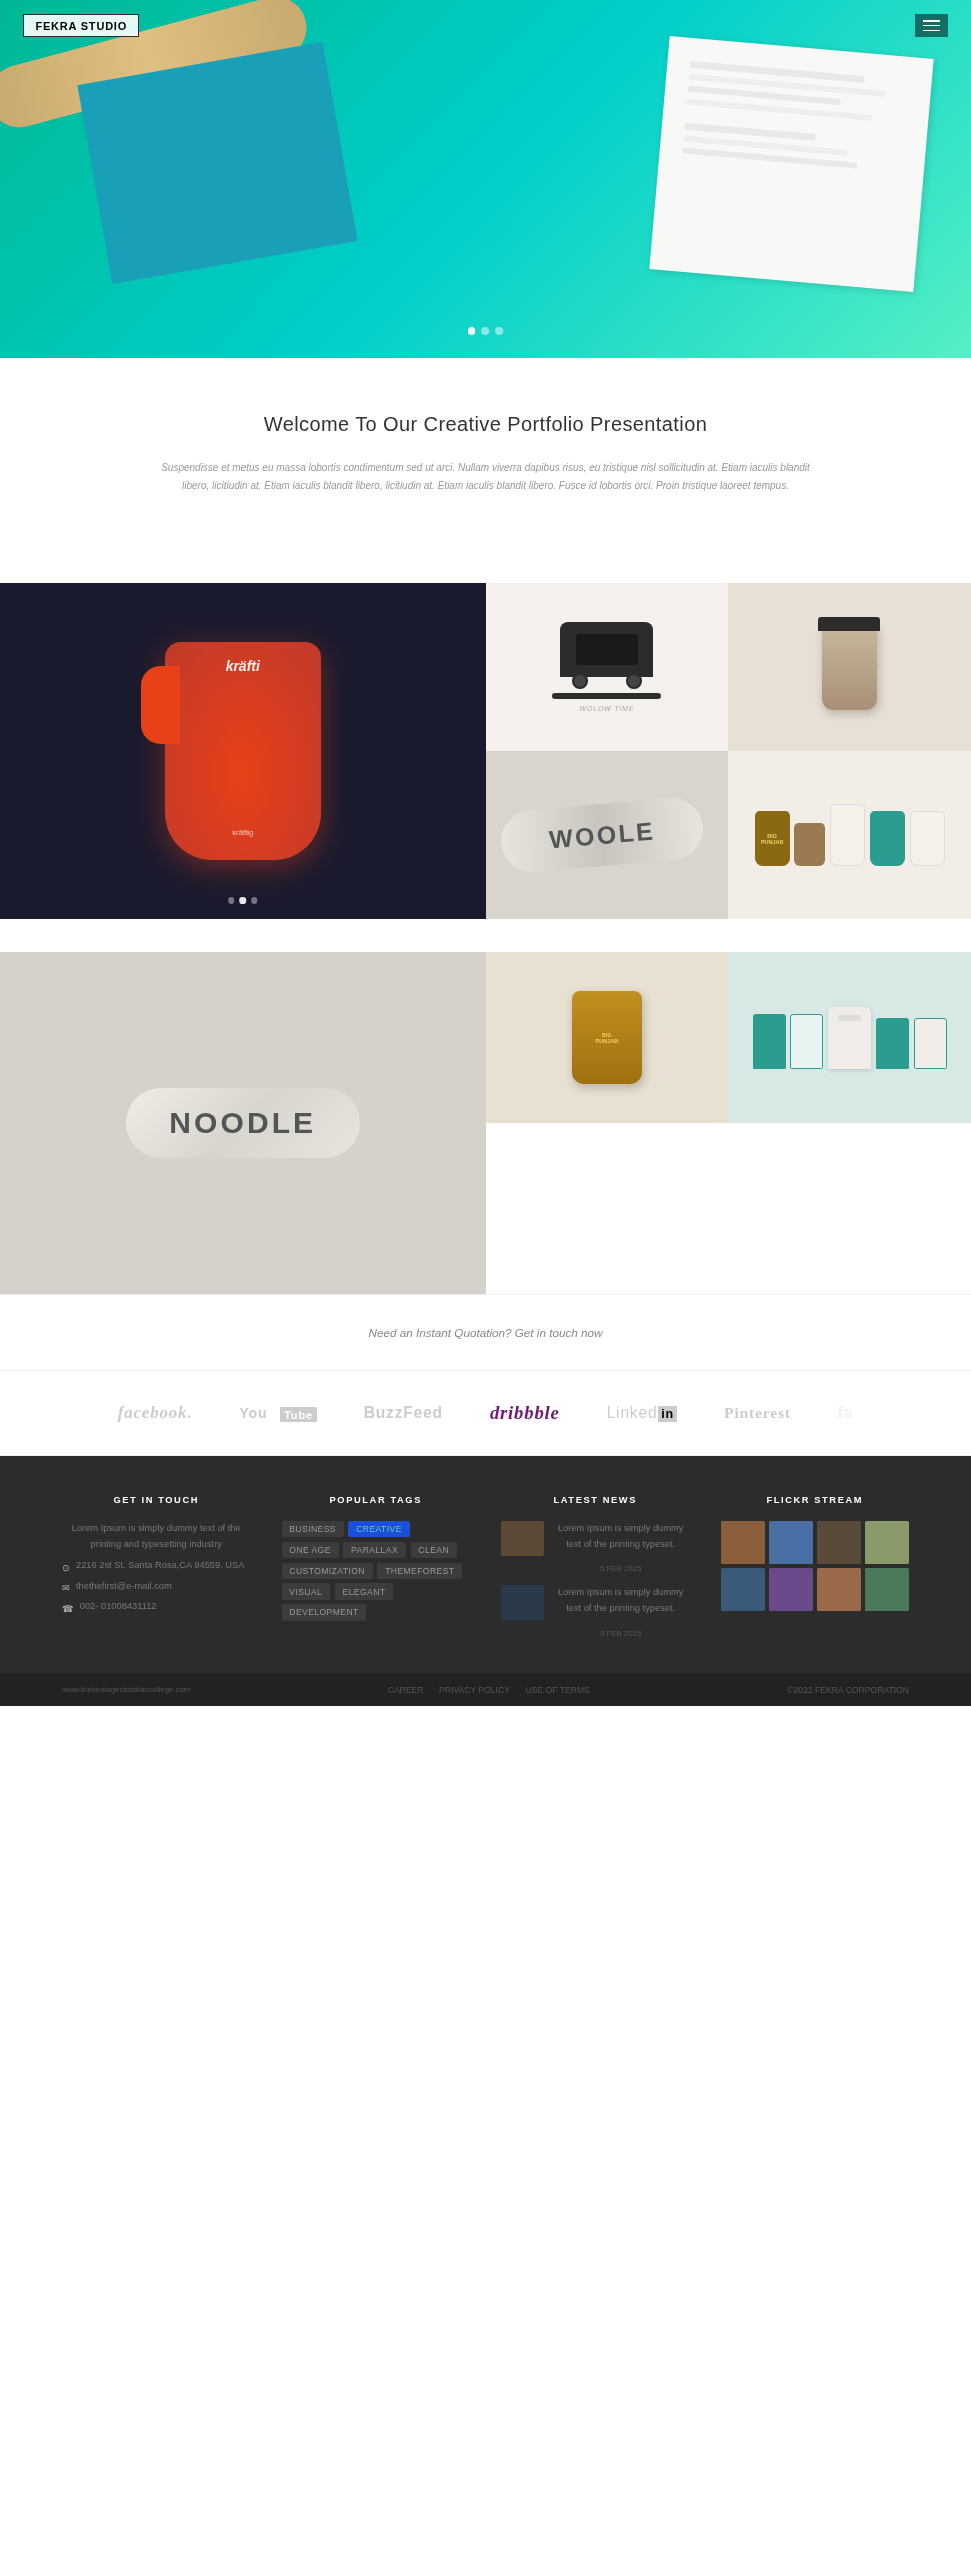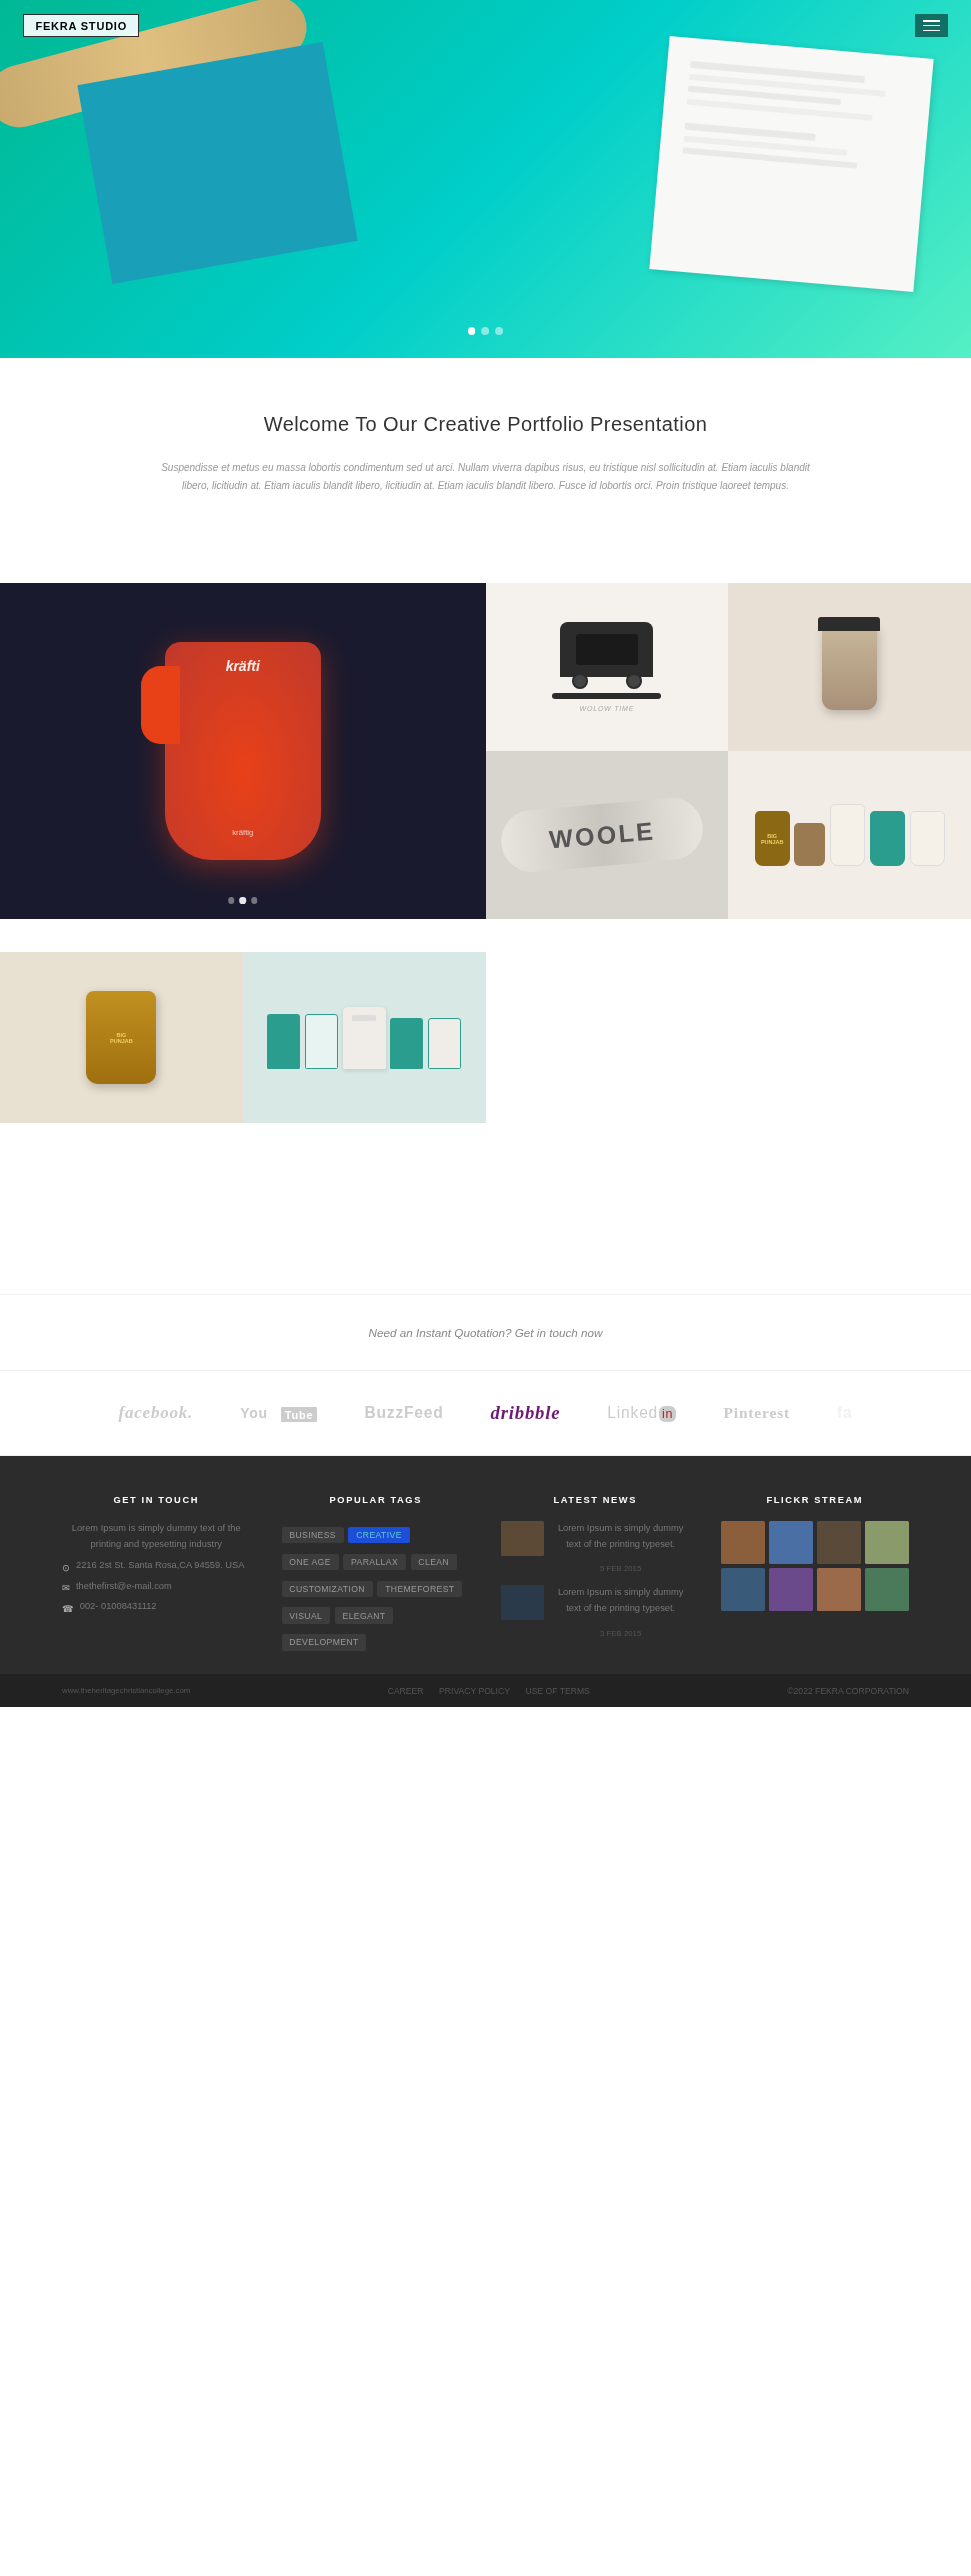--- a/index.html
+++ b/index.html
@@ -315,21 +315,20 @@
       gap: 4.7px;
     }
     .tag {
       background: #3c3c3c;
       color: #999;
       font-size: 8.6px;
       padding: 3.1px 7.8px;
       border-radius: 2px;
       text-transform: uppercase;
       letter-spacing: 0.4px;
-      margin-top: 6px;
     }
 
     
     .news-item {
       display: flex;
       gap: 7.8px;
       margin-bottom: 11px;
       align-items: flex-start;
     }
     .news-thumb {
@@ -500,20 +499,27 @@
         <div style="width:35px; height:62px; background:#f5f0e8; border-radius:4.7px 4.7px 7.8px 7.8px; border:0.8px solid #ddd;"></div>
         <div style="width:35px; height:55px; background:#2a9d8f; border-radius:4.7px 4.7px 7.8px 7.8px;"></div>
         <div style="width:35px; height:55px; background:#f5f0e8; border-radius:4.7px 4.7px 7.8px 7.8px; border:0.8px solid #ddd;"></div>
       </div>
     </div>
   </div>
 </section>
 
 <section class="portfolio-grid">
 
+  <div class="p-right-item p-tube-scene" style="min-height:171px; background:#d5d1cb;">
+    <div style="width:100%; padding:23.4px; display:flex; align-items:center; justify-content:center;">
+      <div style="width:234px; height:70px; background:linear-gradient(135deg, #f0ece6, #d8d4ce, #e8e4de); border-radius:35px; display:flex; align-items:center; justify-content:center; font-size:30px; font-weight:900; letter-spacing:3.1px; color:#555;">
+        NOODLE
+      </div>
+    </div>
+  </div>
 
   <div class="p-right-grid">
 
     <div class="p-right-item" style="background:#e8e0d0; min-height:171px;">
       <div style="display:flex; gap:6.2px; align-items:center; padding:11.7px;">
         <div style="width:70px; height:93px; background:linear-gradient(to bottom, #c09020, #a07010); border-radius:7.8px 7.8px 11.7px 11.7px; display:flex; align-items:center; justify-content:center; box-shadow:1.6px 3.1px 9.3px rgba(0,0,0,0.2);">
           <div style="text-align:center; color:#f0d060; font-size:5.5px; font-weight:bold; padding:3.1px;">BIG<br>PUNJAB</div>
         </div>
       </div>
     </div>
@@ -536,21 +542,21 @@
   <p class="quotation-text">Need an Instant Quotation? Get in touch now</p>
 </div>
 
 <div class="social-logos">
   <div class="social-logo" style="font-family: Georgia, serif; font-style: italic; font-size:17px; color:#ccc;">facebook.</div>
   <div class="social-logo yt-logo">
     <span style="font-family:Arial; font-size:14px; color:#ccc;">You</span><span style="background:#ccc; color:#fff; padding:1.6px 3.9px; font-size:11px; border-radius:1px; margin-left:13px;">Tube</span>
   </div>
   <div class="social-logo" style="font-size:15.6px; color:#ccc; font-weight:700;">BuzzFeed</div>
   <div class="social-logo" style="font-family: Georgia, serif; font-style:italic; font-size:18.7px; color:#701a75;">dribbble</div>
-  <div class="social-logo" style="font-size:15.6px; color:#ccc; font-weight:400;">Linked<span style="background:#ccc; color:#b91c1c; padding:0.8px 3.1px; font-weight:normal; font-size:12.5px; border-radius:6px; margin-left:0.8px;">in</span></div>
+  <div class="social-logo" style="font-size:15.6px; color:#ccc; font-weight:400;">Linked<span style="background:#ccc; color:#000000; padding:0.8px 3.1px; font-weight:bold; font-size:12.5px; border-radius:0; margin-left:0.8px;">in</span></div>
   <div class="social-logo" style="font-family: Georgia, serif; font-size:15.6px; color:#ccc;">Pinterest</div>
   <div class="social-logo" style="font-size:15.6px; color:#ddd; font-weight:bold; opacity:0.4;">fa</div>
 </div>
 
 <footer class="footer-dark">
 
 
   <div class="footer-columns">
 
     <div class="footer-col">

